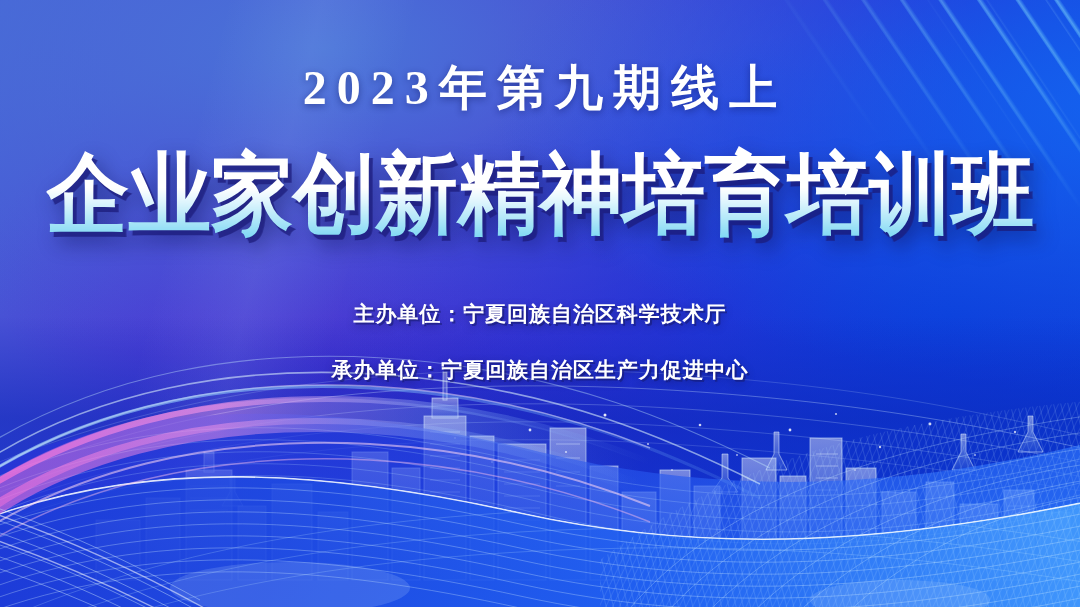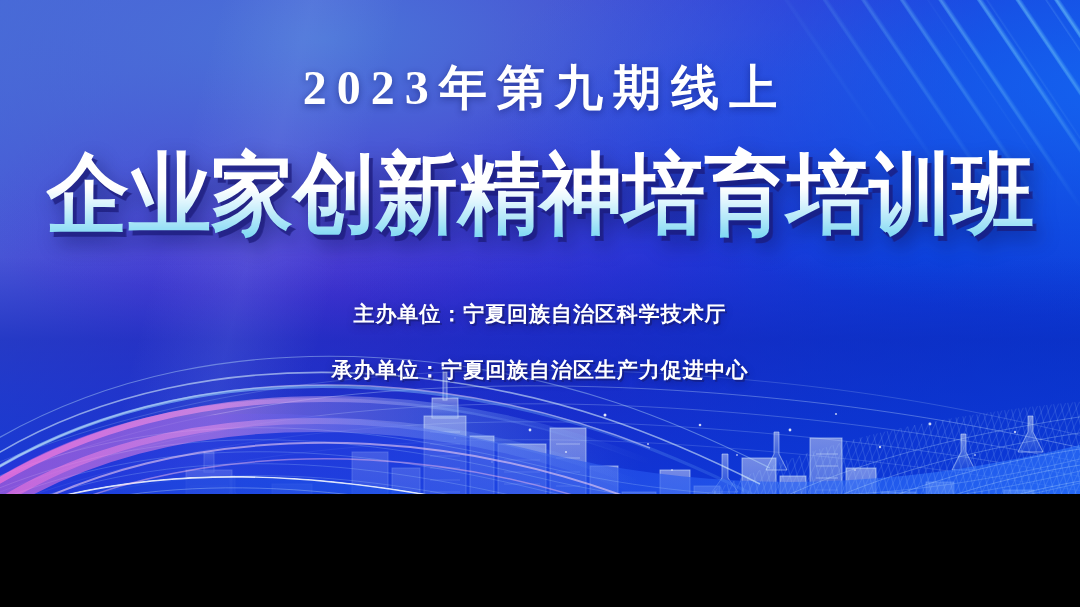--- a/index.html
+++ b/index.html
@@ -1,21 +1,21 @@
 <!DOCTYPE html>
 <html lang="zh"><head>
 <meta charset="utf-8">
 <title>banner</title>
 <style>
   html,body{margin:0;padding:0;background:#000;}
   *{box-sizing:border-box;}
 
   #stage{
     position:relative;
-    width:1080px;height:494px;
+    width:1080px;height:607px;
     overflow:hidden;
     font-family:"Liberation Sans","DejaVu Sans",sans-serif;
     background:#701a75;
   }
 
   
   .bg{position:absolute;inset:0;}
 
   .bg-base{
     background:

